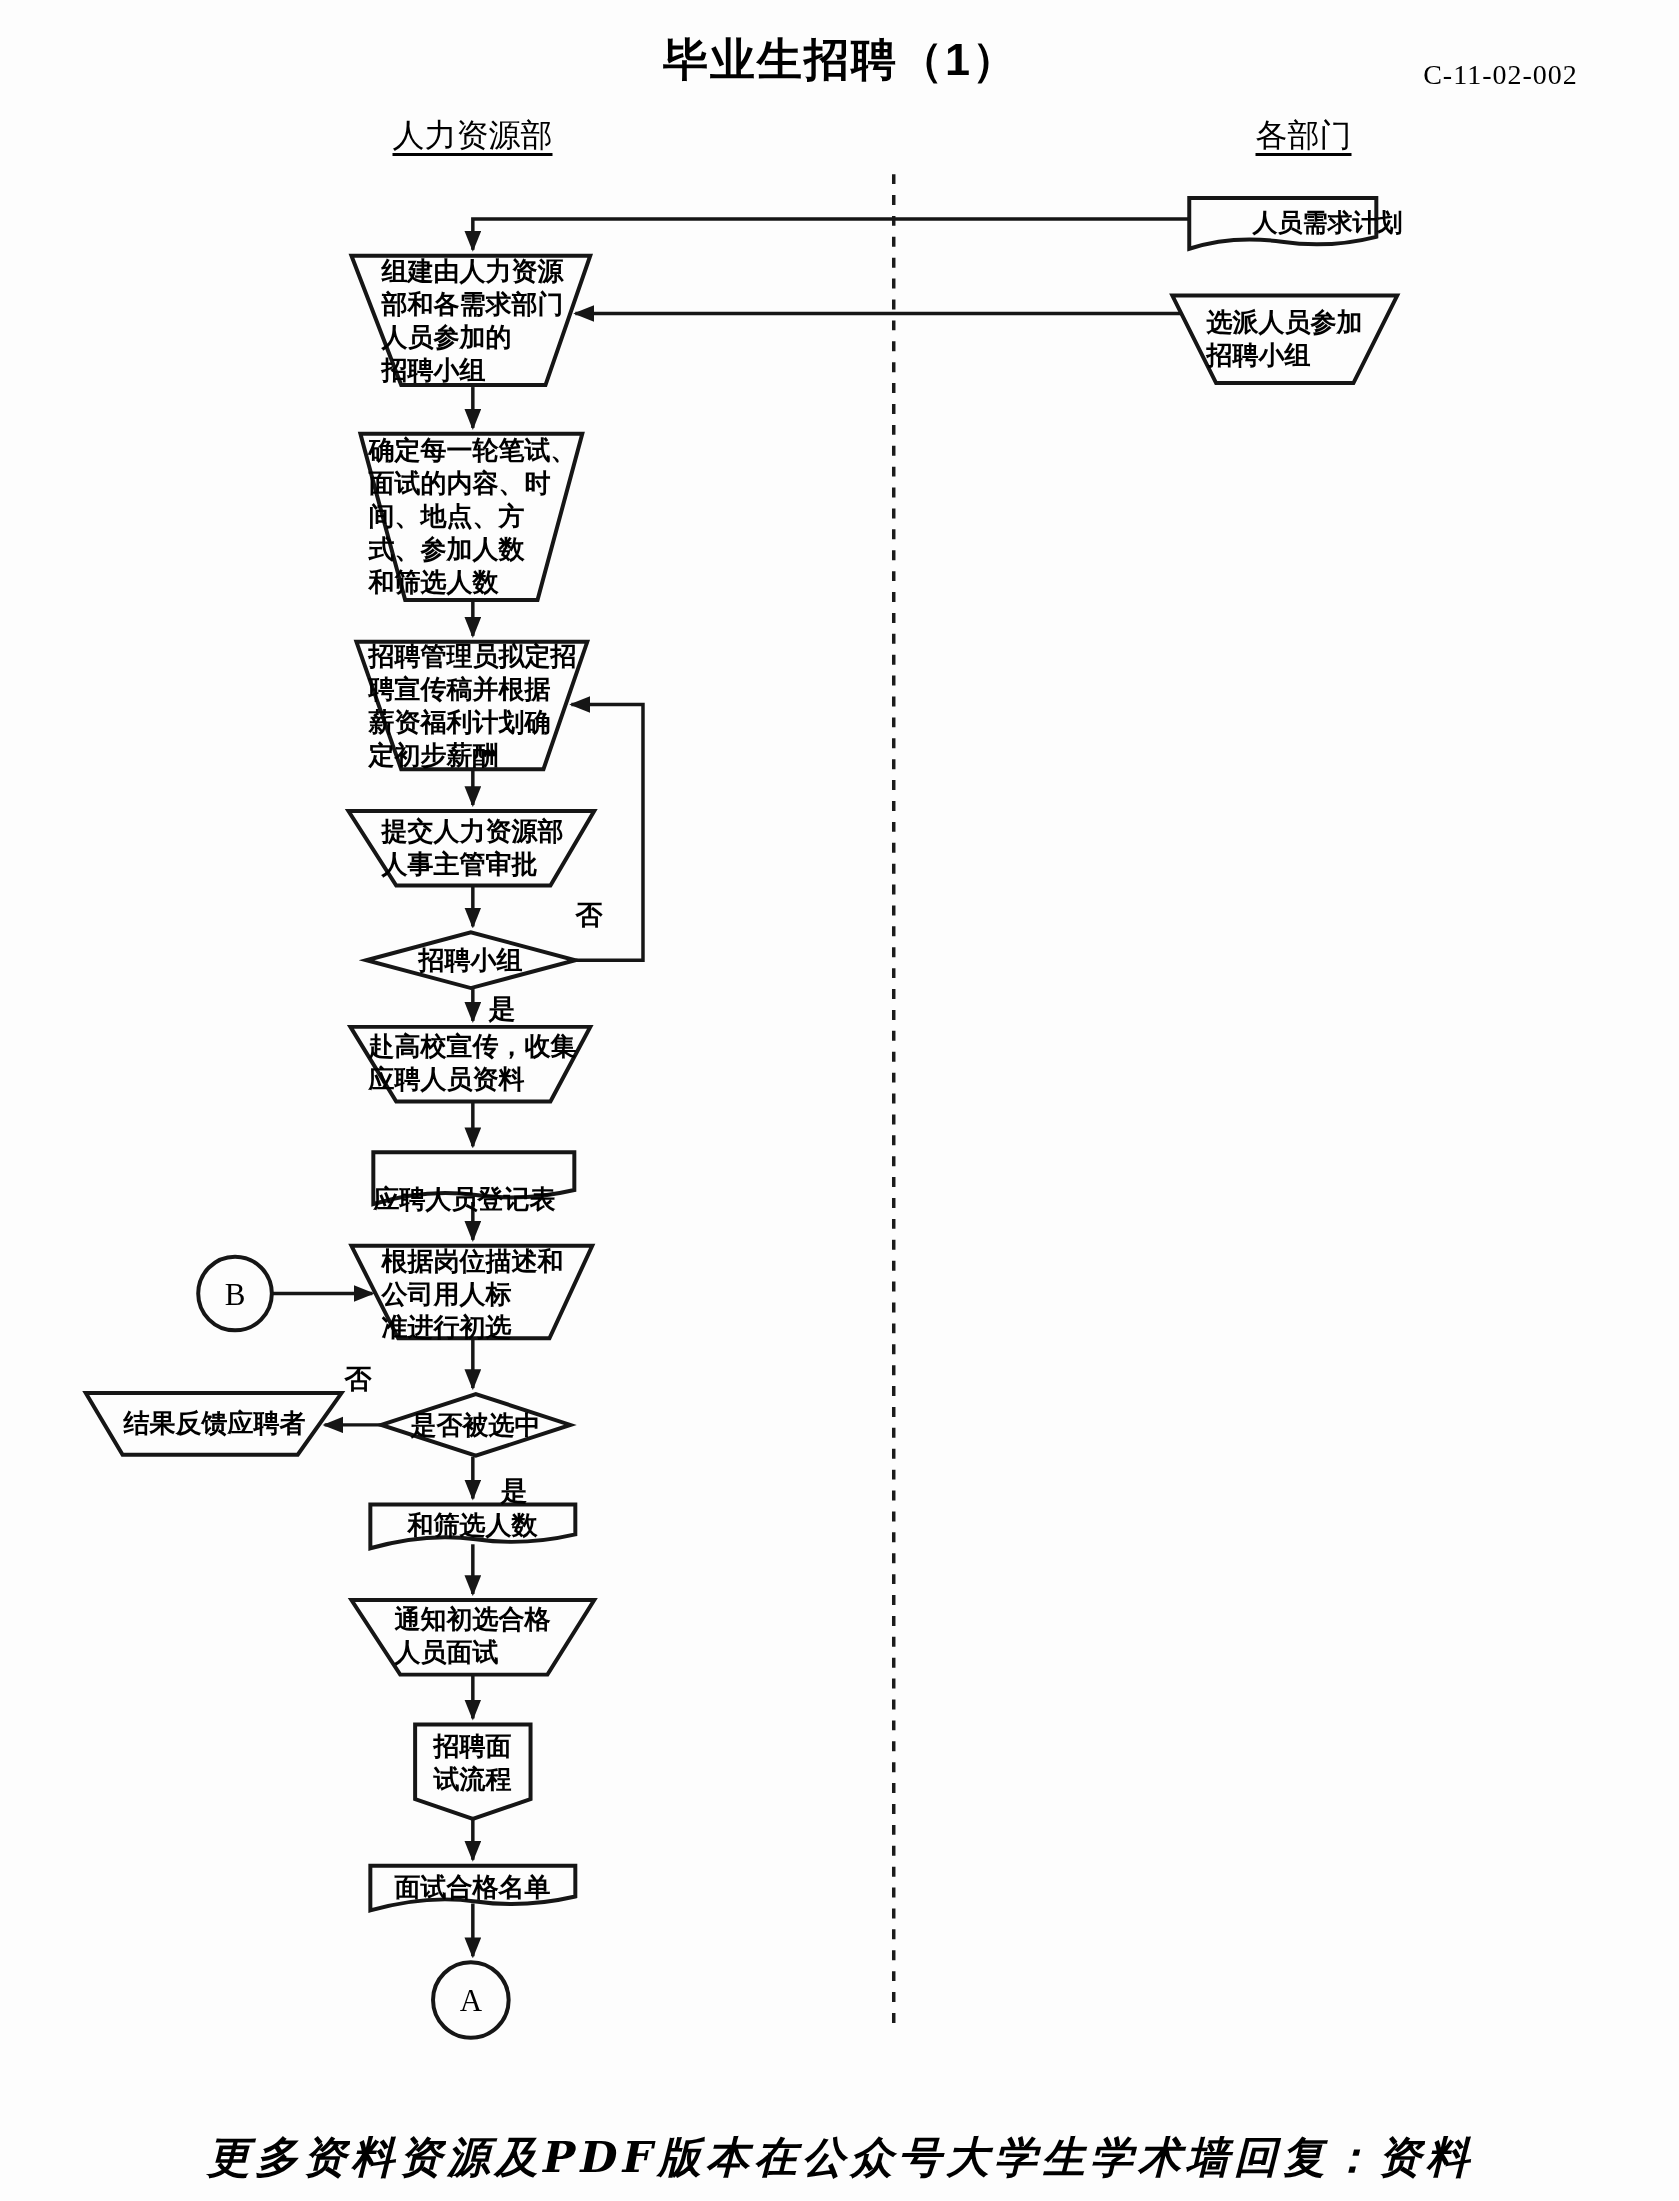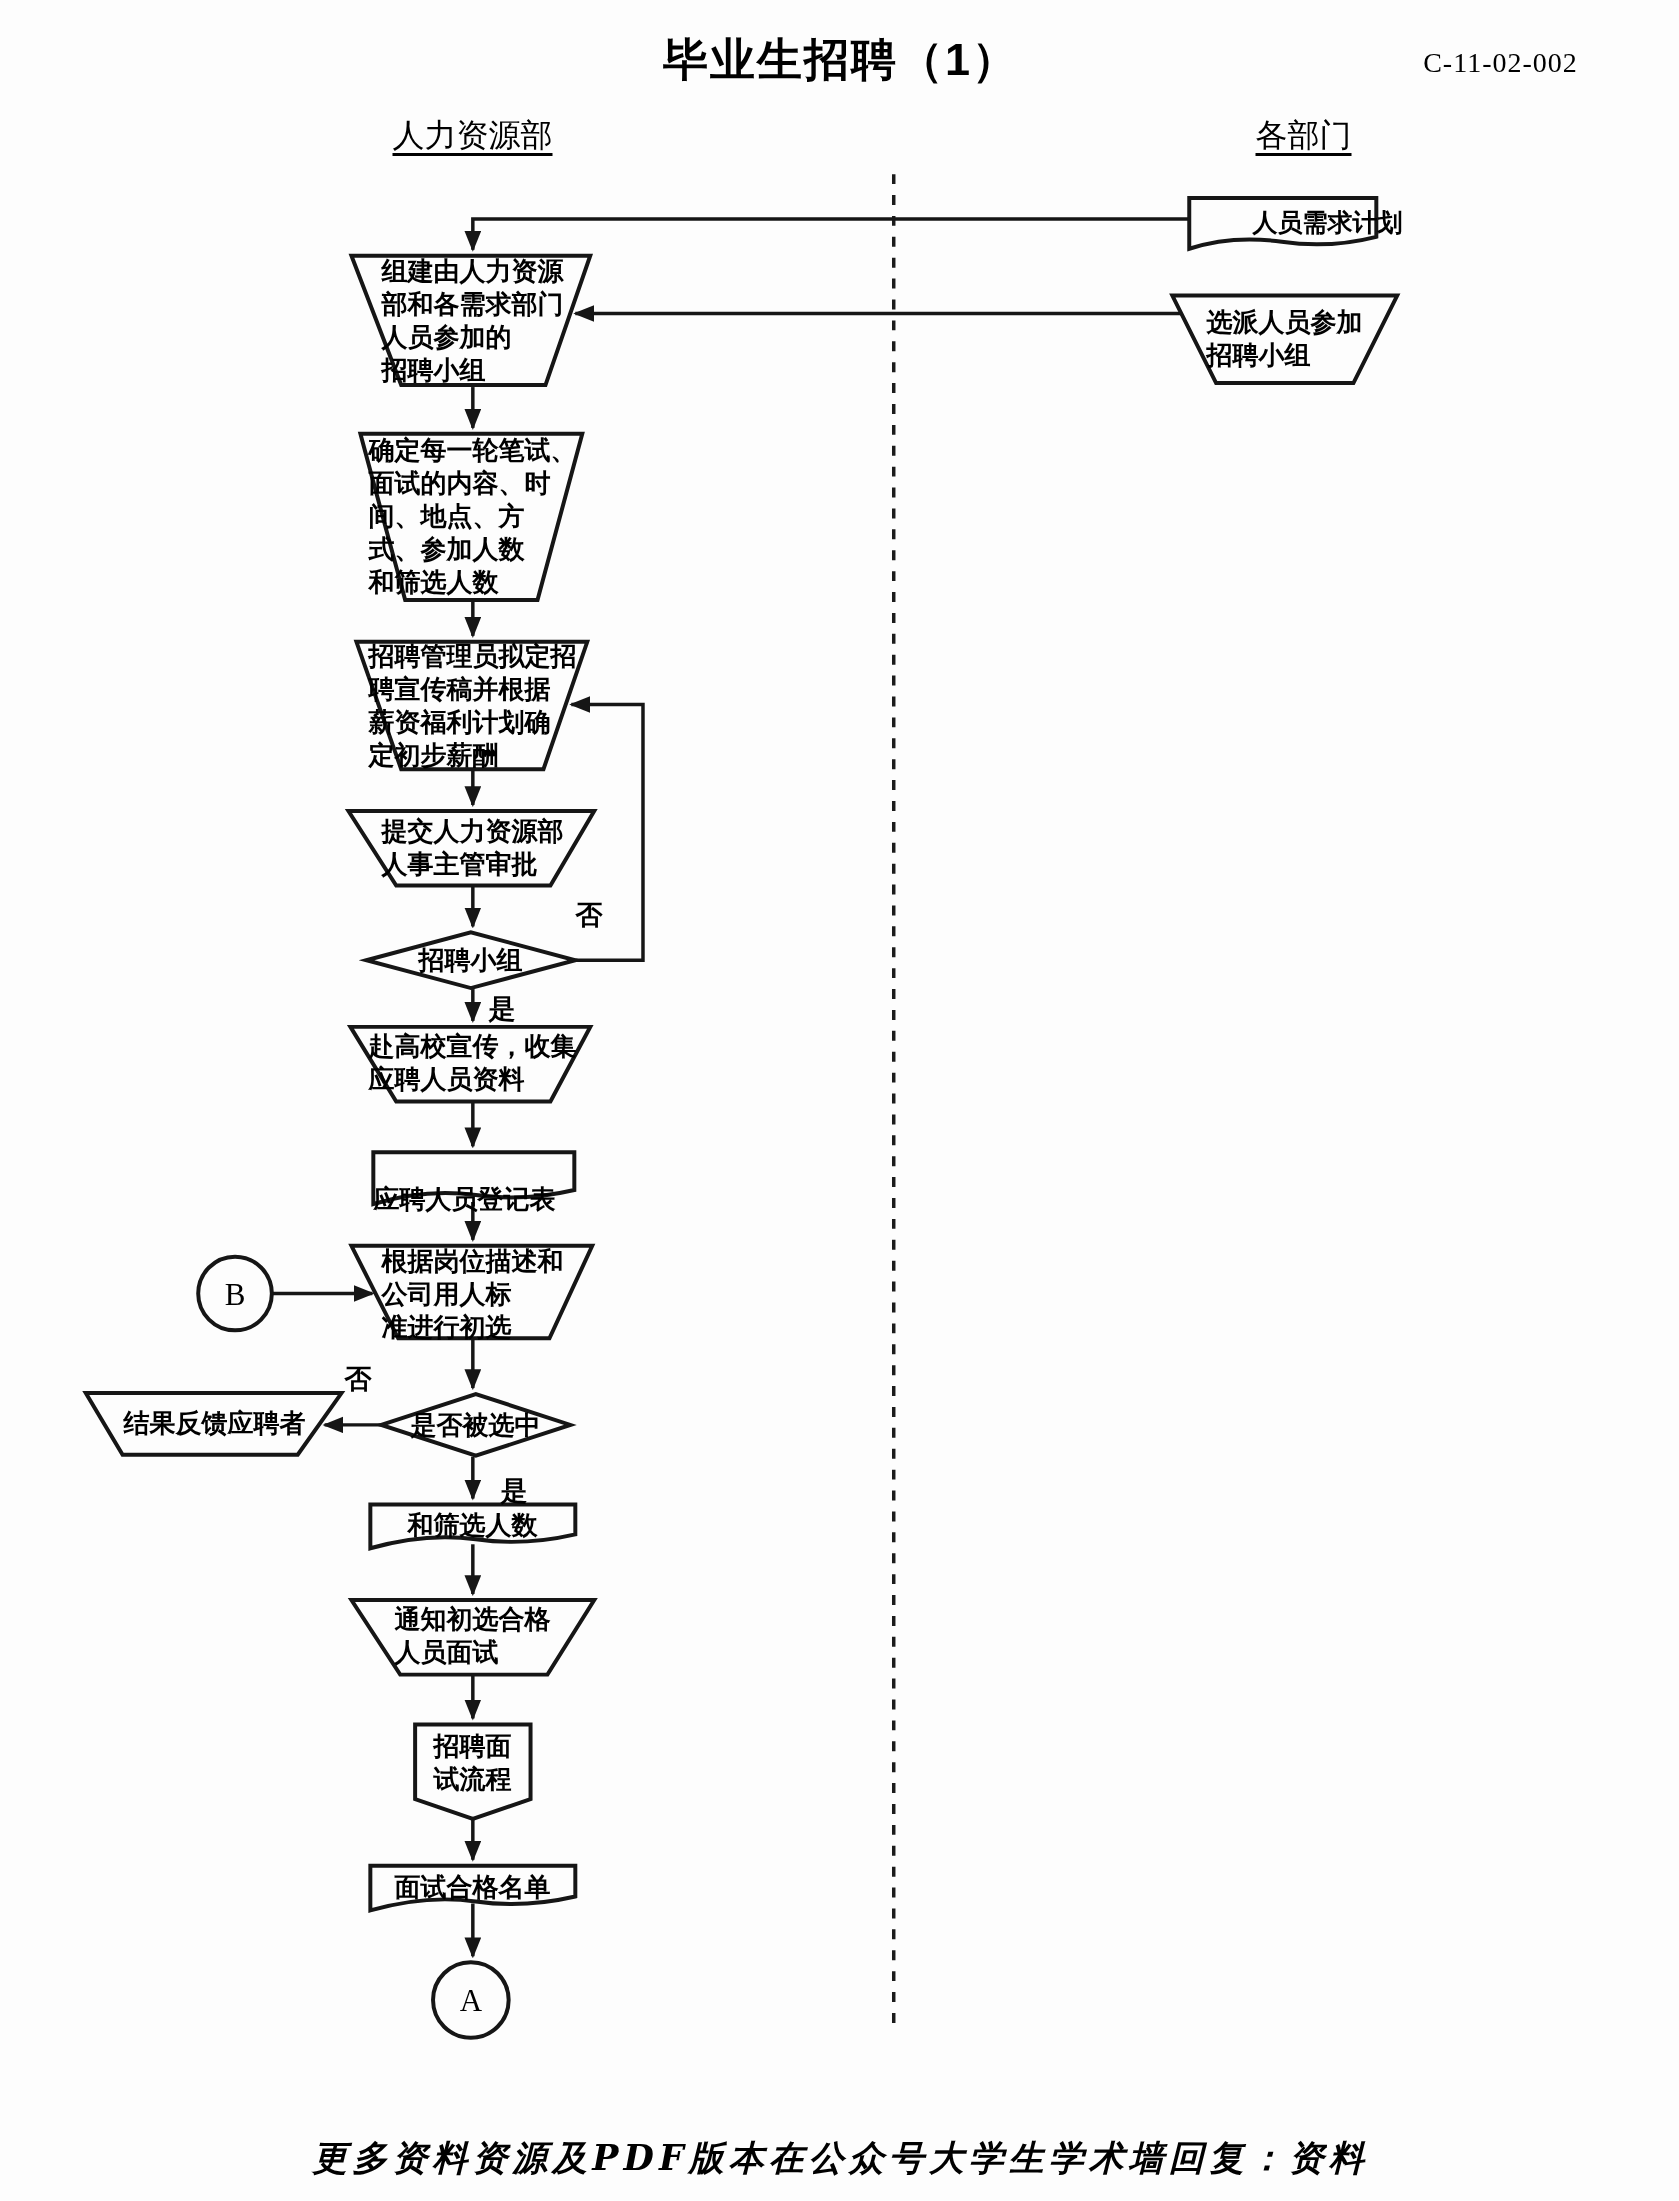--- a/index.html
+++ b/index.html
@@ -36,21 +36,21 @@
   .branch{
     font-size:27px;font-weight:700;
   }
   .connector-letter{
     font-family:"Liberation Serif","DejaVu Serif",serif;
     font-size:31px;font-weight:400;
   }
   .footer-note{
     font-family:"DejaVu Serif","Liberation Serif",serif;
     font-style:italic;
-    font-size:35px;font-weight:600;
+    font-size:43px;font-weight:600;
     letter-spacing:5px;
     white-space:nowrap;
   }
 </style>
 </head>
 <body>
 
 <div class="page">
 
   <svg class="canvas" width="1680" height="2202" viewBox="0 0 1688 2213">
@@ -101,21 +101,21 @@
       <polygon points="86,1400 343,1400 299,1462 123,1462"></polygon>
       <path d="M372 1512 H578 V1542 Q526 1554 478 1547 Q428 1540 372 1556 Z"></path>
       <polygon points="353,1608 597,1608 550,1683 402,1683"></polygon>
       <polygon points="417,1733 533,1733 533,1808 475,1828 417,1808"></polygon>
       <path d="M372 1875 H578 V1906 Q526 1918 478 1911 Q428 1904 372 1920 Z"></path>
       <circle cx="473" cy="2010" r="38"></circle>
     </g>
   </svg>
 
   <div class="txt title" style="left:617px;top:32px;width:448px;height:56px;">毕业生招聘（1）</div>
-  <div class="txt doccode" style="left:1401px;top:44px;width:199px;height:36px;">C-11-02-002</div>
+  <div class="txt doccode" style="left:1401px;top:56px;width:199px;height:36px;">C-11-02-002</div>
   <div class="txt colhdr" style="left:373px;top:113px;width:199px;height:44px;">人力资源部</div>
   <div class="txt colhdr" style="left:1222px;top:113px;width:163px;height:44px;">各部门</div>
 
   <div class="txt" style="left:1191px;top:200px;width:185px;height:44px;font-size:25px;padding-left:44px;">人员需求计划</div>
   <div class="txt" style="left:1180px;top:299px;width:209px;height:80px;">选派人员参加
 招聘小组</div>
 
   <div class="txt" style="left:363px;top:259px;width:219px;height:123px;">组建由人力资源
 部和各需求部门
 人员参加的

